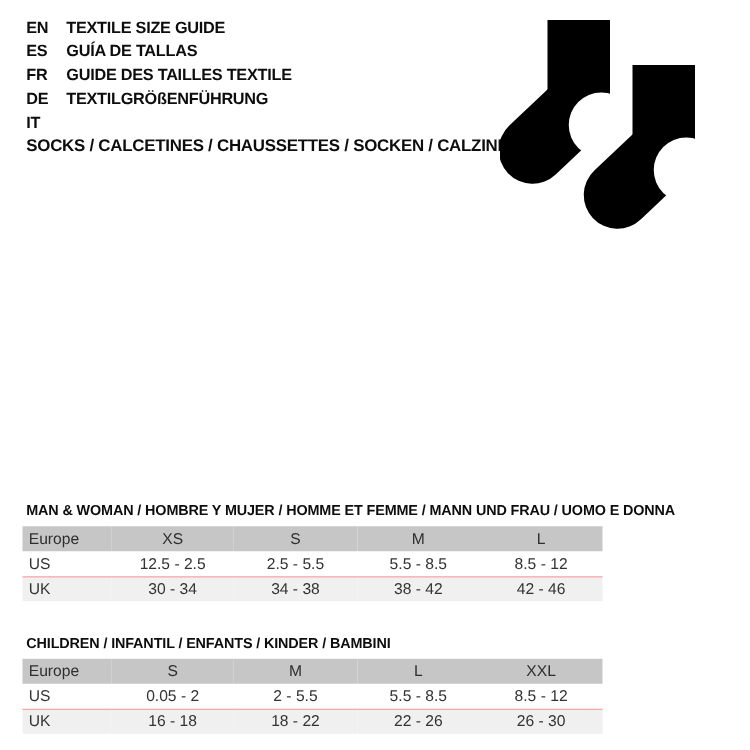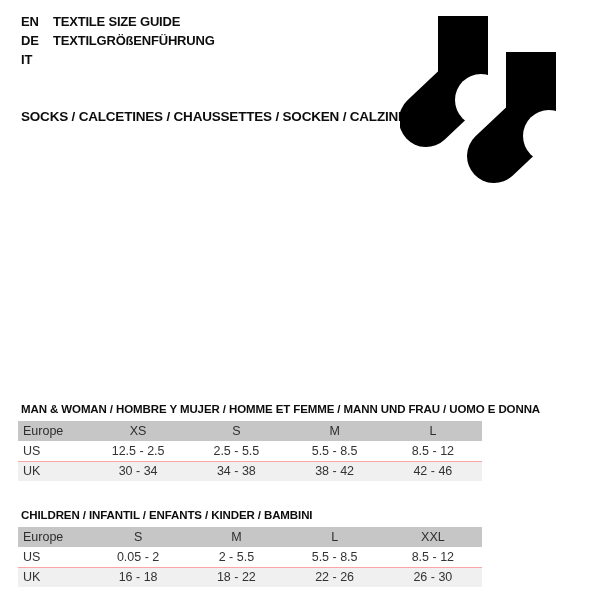--- a/index.html
+++ b/index.html
@@ -56,20 +56,28 @@
   .size-table tbody tr.row-a td { border-bottom:1px solid #fca5a5; }
   .size-table tbody tr.row-b { background:#f0f0f0; }
 </style>
 </head>
 <body>
 
 <div class="lang-block">
   <div class="lang-row">
     <span class="lang-code">EN</span>
     <span class="lang-label">TEXTILE SIZE GUIDE</span>
+  </div>
+  <div class="lang-row">
+    <span class="lang-code">ES</span>
+    <span class="lang-label">GUÍA DE TALLAS</span>
+  </div>
+  <div class="lang-row">
+    <span class="lang-code">FR</span>
+    <span class="lang-label">GUIDE DES TAILLES TEXTILE</span>
   </div>
   <div class="lang-row">
     <span class="lang-code">DE</span>
     <span class="lang-label">TEXTILGRÖßENFÜHRUNG</span>
   </div>
   <div class="lang-row">
     <span class="lang-code">IT</span>
   </div>
 </div>
 

